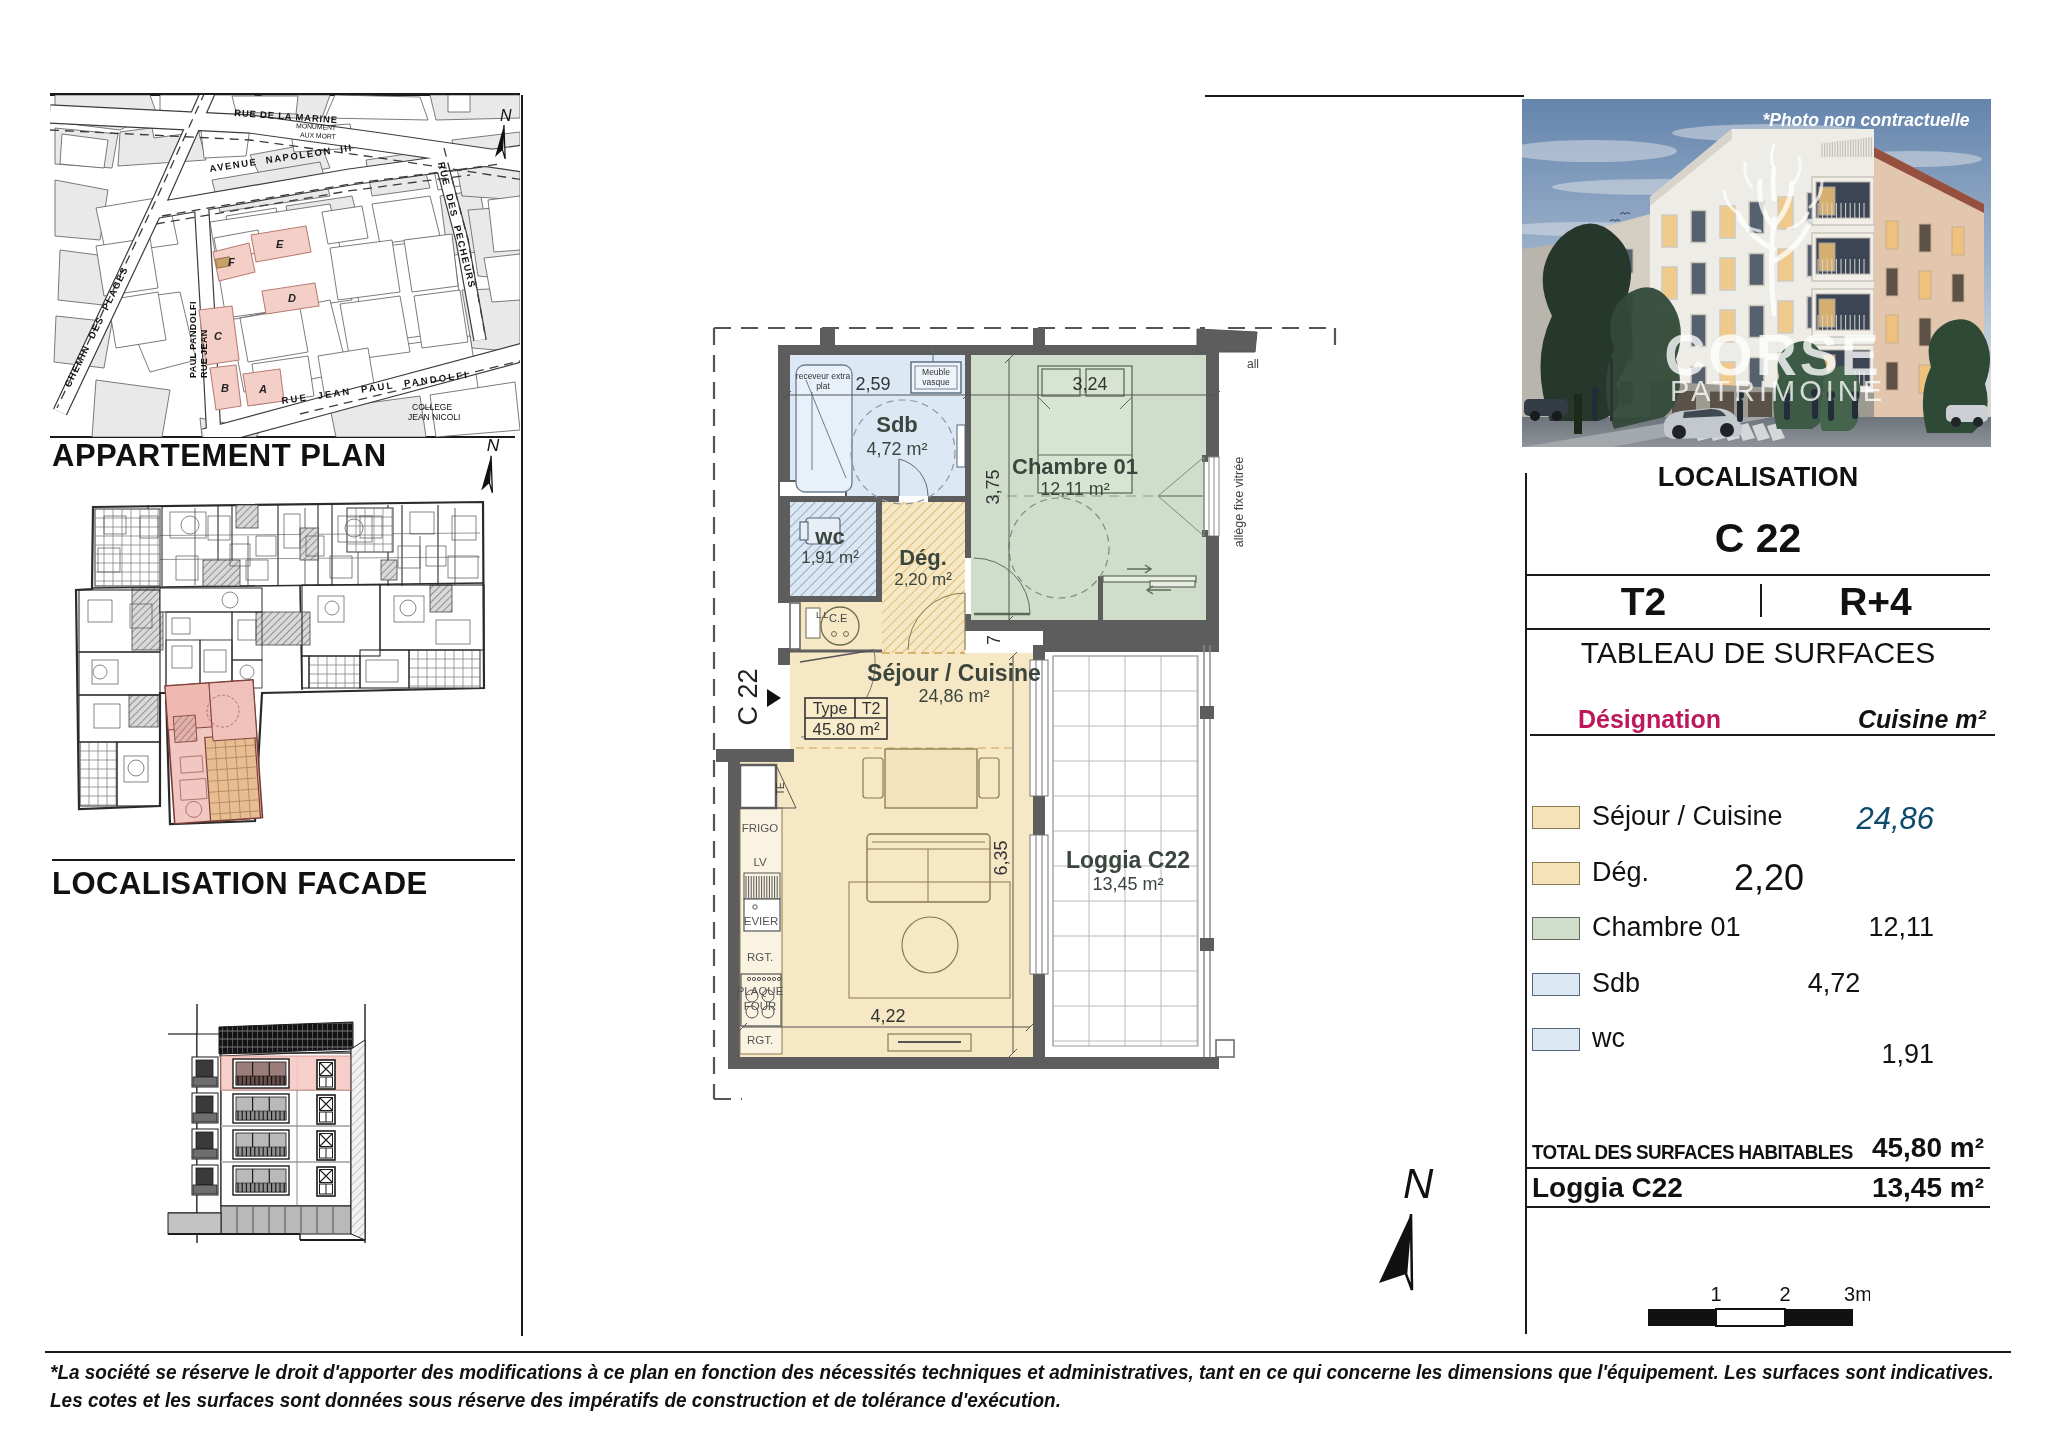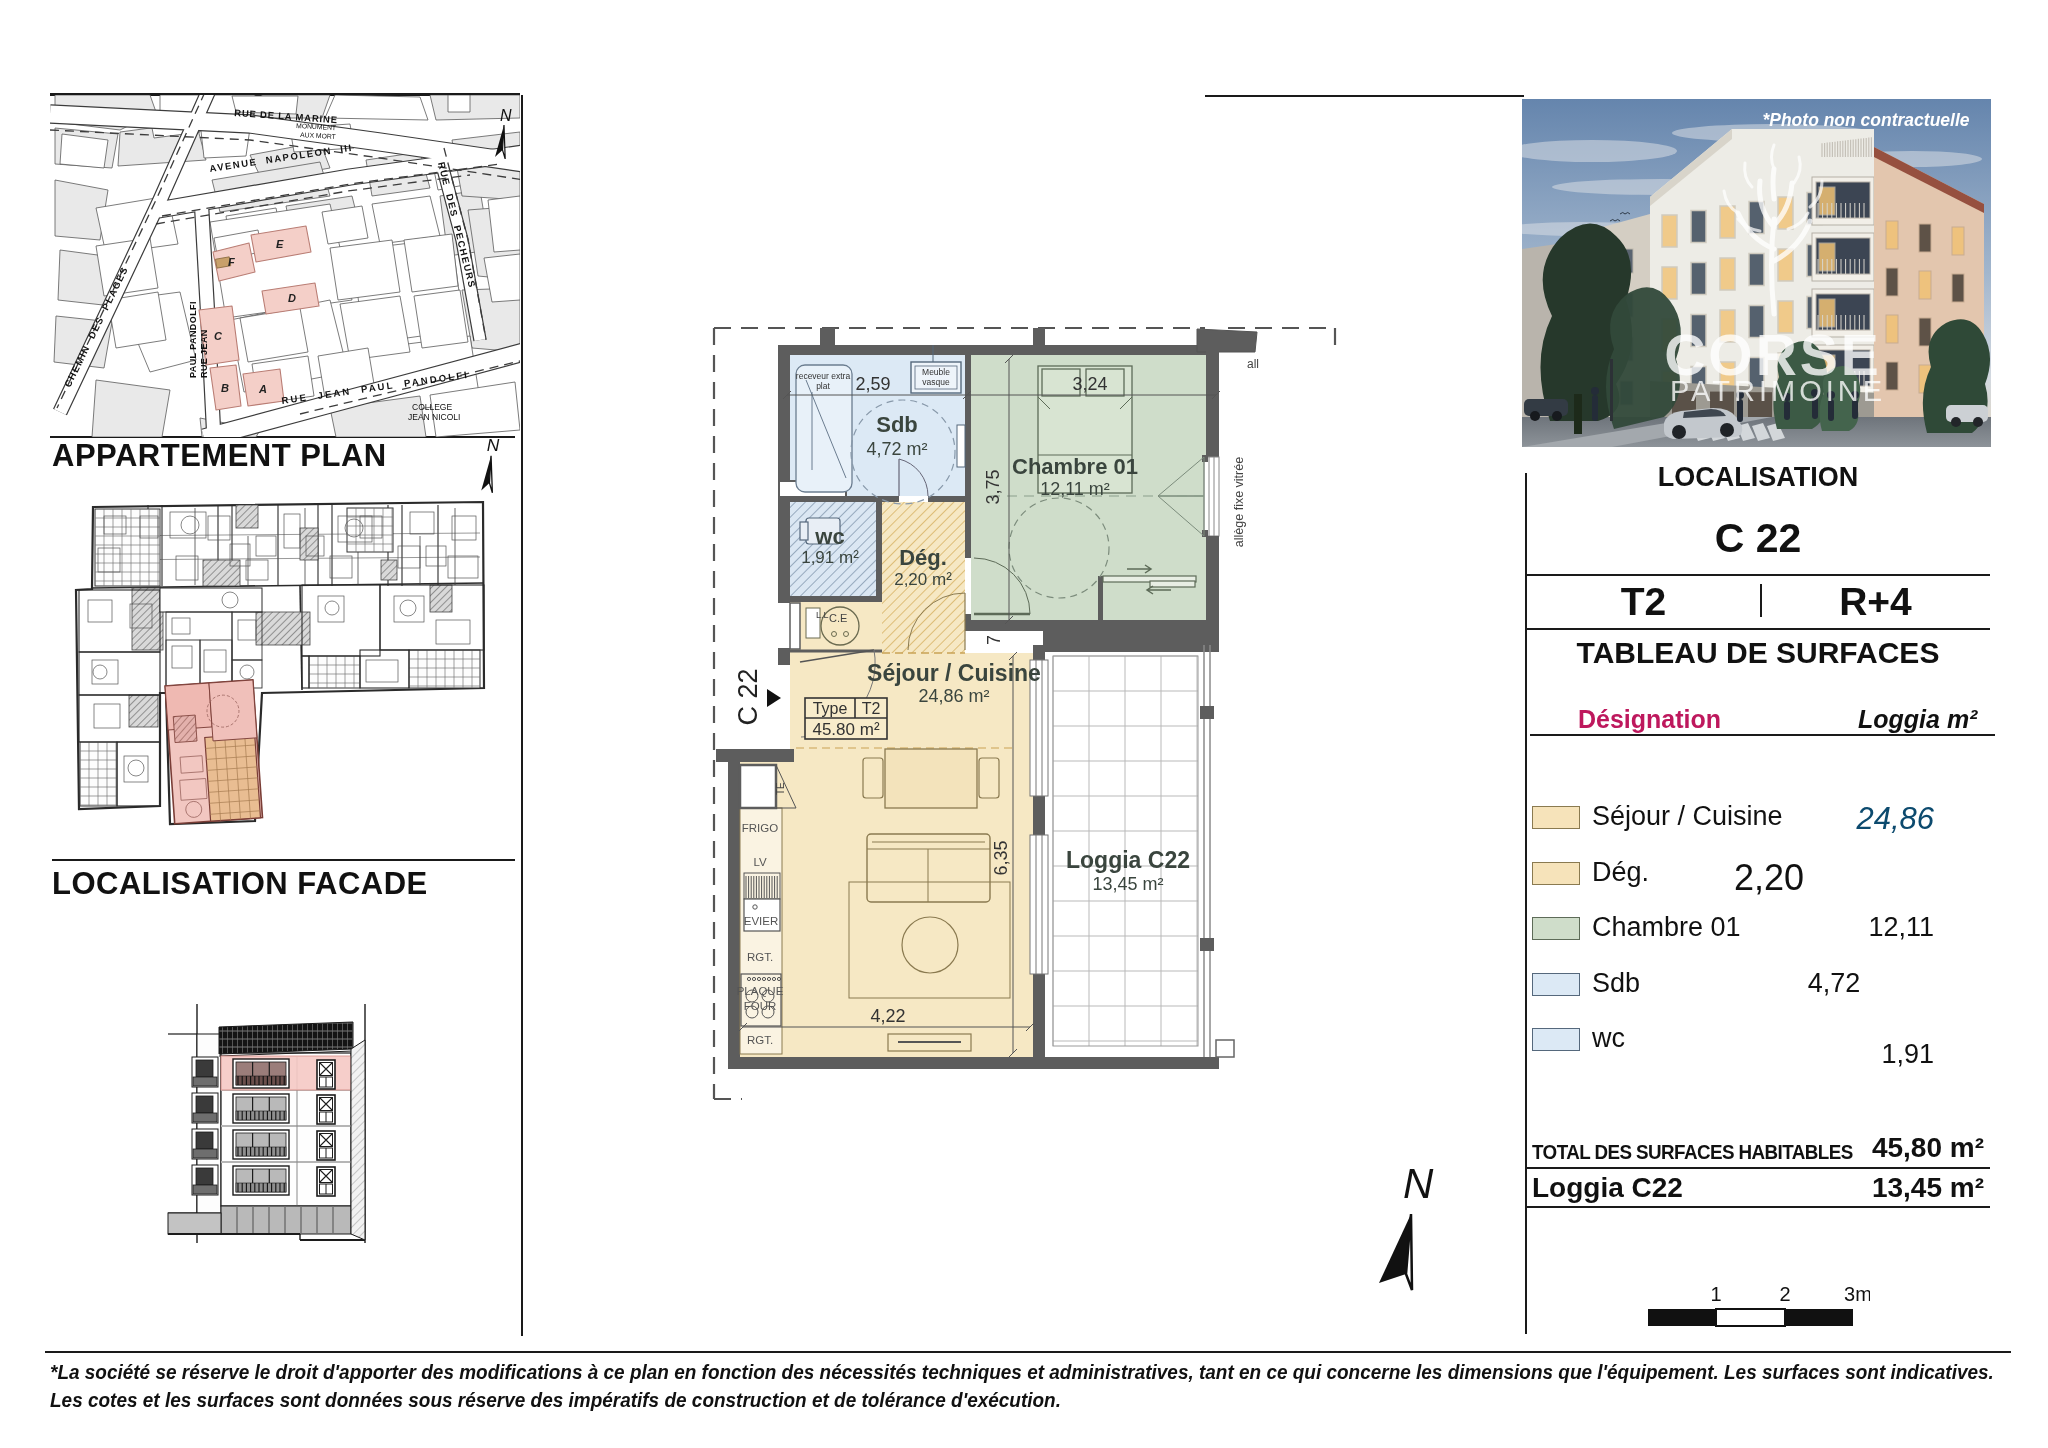--- a/index.html
+++ b/index.html
@@ -1071,24 +1071,24 @@
 
 <div class="abs" style="left:1526px;top:515px;width:464px;text-align:center;font-size:41px;font-weight:bold;color:#111;">C 22</div>
 <div class="hline" style="left:1526px;top:574px;width:464px;height:2px;"></div>
 
 <div class="abs" style="left:1526px;top:580px;width:235px;text-align:center;font-size:39px;font-weight:bold;color:#111;">T2</div>
 
 <div class="abs" style="left:1761px;top:580px;width:229px;text-align:center;font-size:39px;font-weight:bold;color:#111;">R+4</div>
 <div class="vline" style="left:1760px;top:584px;width:2px;height:33px;"></div>
 <div class="hline" style="left:1526px;top:628px;width:464px;height:2px;"></div>
 
-<div class="abs" style="left:1526px;top:636px;width:464px;text-align:center;font-size:30px;font-weight:bold;color:#111;">TABLEAU DE SURFACES</div>
+<div class="abs" style="left:1526px;top:636px;width:464px;text-align:center;font-size:30px;font-weight:normal;color:#111;">TABLEAU DE SURFACES</div>
 
 <div class="abs" style="left:1578px;top:705px;font-size:25px;font-weight:bold;color:#be185d;">Désignation</div>
-<div class="abs" style="left:1858px;top:705px;font-size:25px;font-weight:bold;font-style:italic;color:#111;">Loggia m²</div>
+<div class="abs" style="left:1858px;top:705px;font-size:25px;font-weight:bold;font-style:italic;color:#111;">Cuisine m²</div>
 <div class="hline" style="left:1530px;top:734px;width:465px;height:2px;"></div>
 
 <div class="abs" style="left:1532px;top:806px;width:46px;height:21px;background:#f6e3ba;border:1.5px solid #8a7a50;"></div>
 <div class="abs" style="left:1592px;top:801px;font-size:27px;color:#111;">Séjour / Cuisine</div>
 <div class="abs" style="left:1734px;top:801px;width:200px;text-align:right;font-size:31px;color:#0c4a6e;font-style:italic;">24,86</div>
 
 <div class="abs" style="left:1532px;top:861.5px;width:46px;height:21px;background:#f6e3ba;border:1.5px solid #8a7a50;"></div>
 <div class="abs" style="left:1592px;top:856.5px;font-size:27px;color:#111;">Dég.</div>
 <div class="abs" style="left:1734px;top:856.5px;width:200px;text-align:left;font-size:36px;color:#111;">2,20</div>
 

